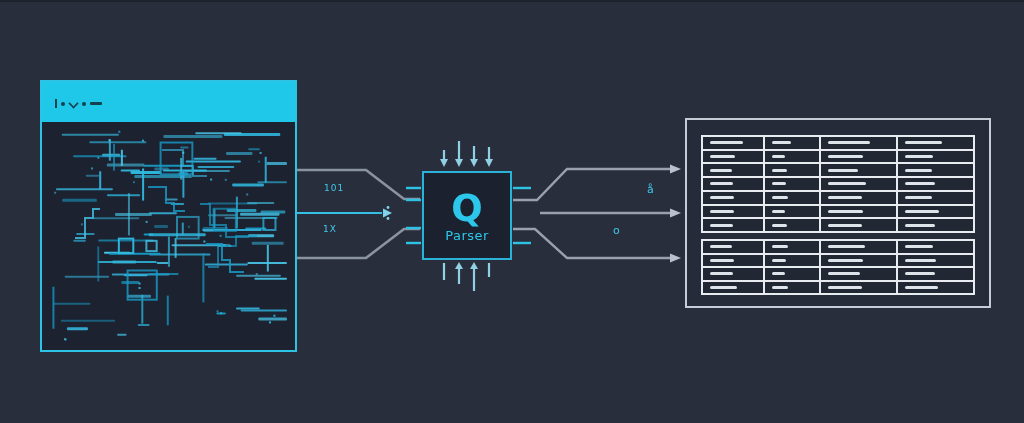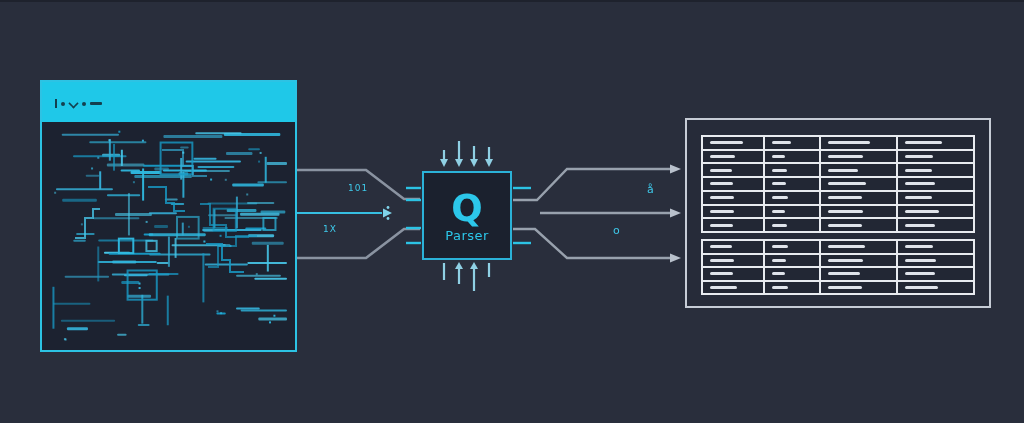--- a/index.html
+++ b/index.html
@@ -259,21 +259,21 @@
           <rect x="174.48677440872416" y="188.31487569212914" width="2" height="2" fill="#35b0d8" opacity="0.62"></rect>
         </svg>
     </div>
   </div>
 
   <div class="chip">
     <div class="chip-q">Q</div>
     <div class="chip-label">Parser</div>
   </div>
 
-  <span class="flow-label" style="left:348px;top:184px;">101</span>
+  <span class="flow-label" style="left:324px;top:184px;">101</span>
   <span class="flow-label" style="left:323px;top:225px;">1X</span>
   <span class="flow-label big" style="left:647px;top:184px;">å</span>
   <span class="flow-label big" style="left:613px;top:225px;">o</span>
 
   <div class="otable">
       <div class="tgrid" style="top: 15px; height: 98px; grid-template-columns: 62fr 56fr 78fr 78fr; grid-template-rows: repeat(7, 1fr);">
         <div class="tcell">
           <div class="tbar" style="width: 62%;"></div>
         </div>
         <div class="tcell">

